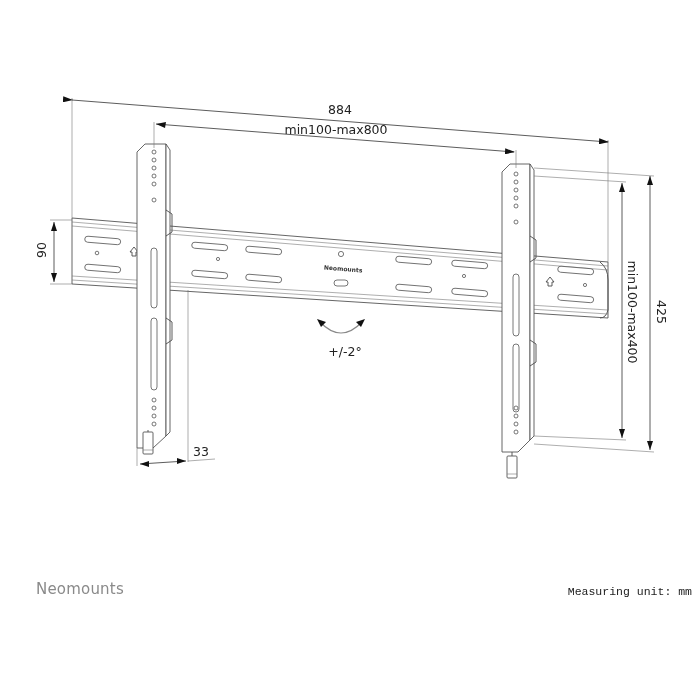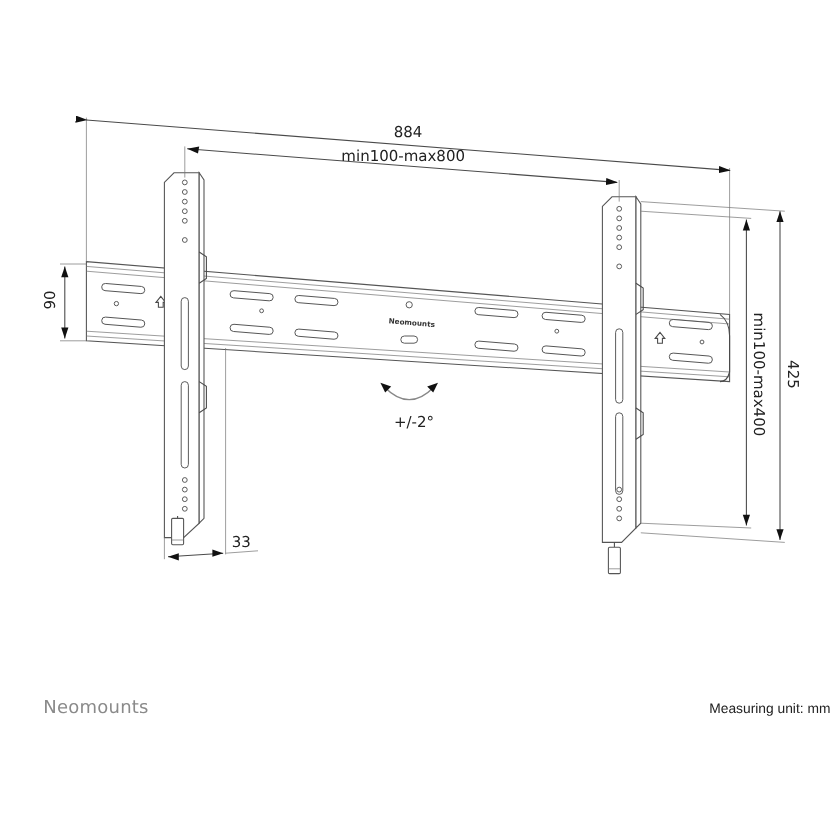--- a/index.html
+++ b/index.html
@@ -1,20 +1,20 @@
 <!DOCTYPE html>
 <html><head>
   <meta charset="utf-8">
   <style>
     html, body { margin: 0; padding: 0; background: #ffffff; }
     body { width: 700px; height: 700px; position: relative; overflow: hidden; font-family: "DejaVu Sans", sans-serif; }
     #diagram { position: absolute; left: 0; top: 0; width: 700px; height: 700px; }
     .dim-text { font-family: "DejaVu Sans", sans-serif; font-size: 12.5px; fill: #222; }
     .brand-footer { position: absolute; left: 36px; top: 580px; font-size: 15px; color: #8a8a8a; letter-spacing: 0.2px; font-family: "DejaVu Sans", sans-serif; }
-    .unit-footer { position: absolute; right: 8px; top: 585px; font-size: 11.5px; color: #222; font-family: Liberation Sans, sans-serif; }
+    .unit-footer { position: absolute; right: 8px; top: 585px; font-size: 11.5px; color: #222; font-family: Liberation Mono, monospace; }
     .ln { stroke: #4a4a4a; stroke-width: 0.9; fill: none; }
     .ln-thin { stroke: #777; stroke-width: 0.6; fill: none; }
     .part { stroke: #555; stroke-width: 0.9; fill: #fff; }
     .hole { stroke: #555; stroke-width: 0.8; fill: #fff; }
     .arrow { fill: #111; }
   </style>
 </head>
 <body>
 
 <svg id="diagram" viewBox="0 0 700 700" xmlns="http://www.w3.org/2000/svg">

